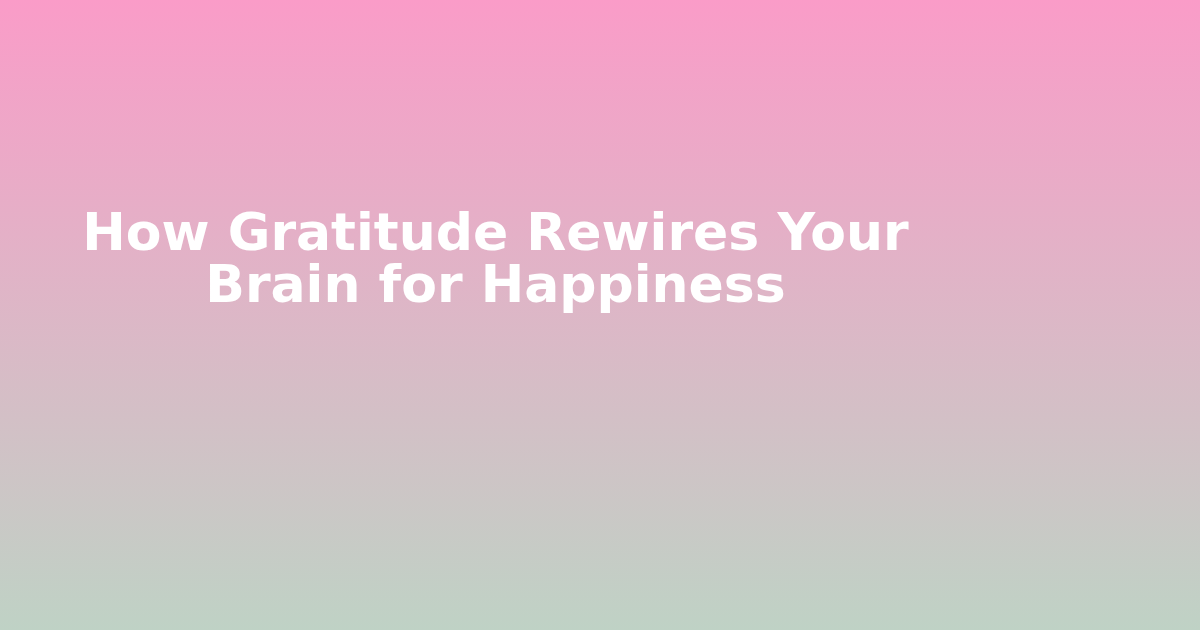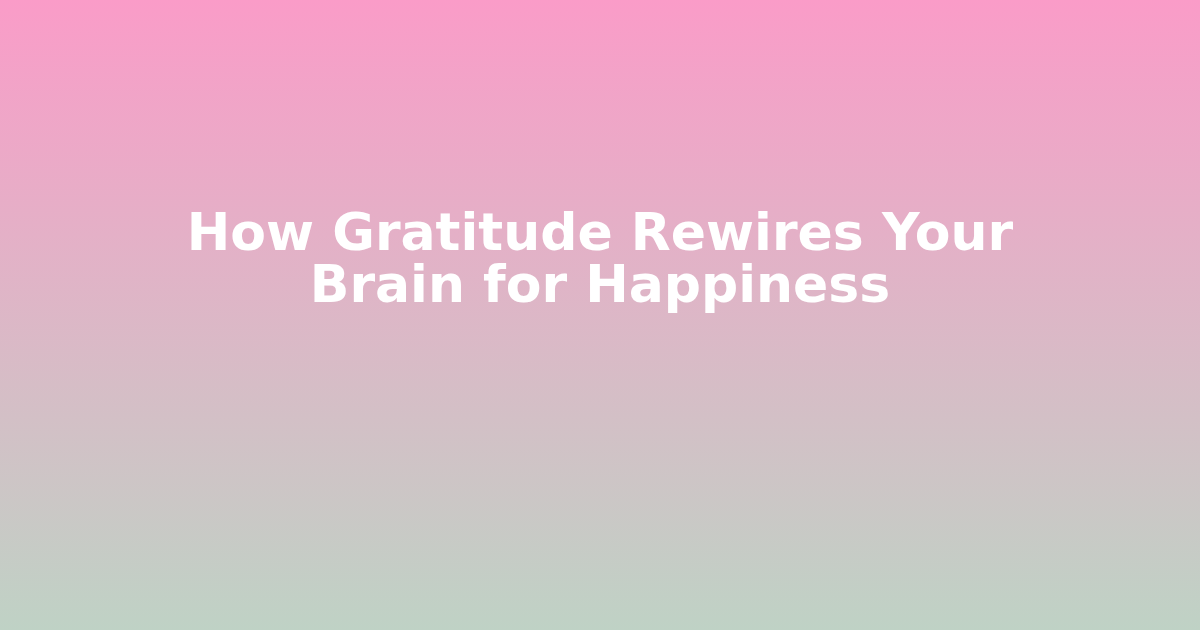--- a/index.html
+++ b/index.html
@@ -29,21 +29,21 @@
       var(--grad-top, #fa9cc8) 0%,
       var(--grad-bottom, #bfd2c5) 100%
     );
   }
 
   
   .hero-title-block {
     width: 100%;
     padding-top: 206px;
     display: flex;
-    justify-content: center;
+    margin-left: 8px;
   }
 
   .hero-title {
     margin: 0;
     max-width: 975px;
     text-align: center;
     font-family: "DejaVu Sans", "Liberation Sans", sans-serif;
     font-size: 52px;
     font-weight: bold;
     line-height: 1.0;

